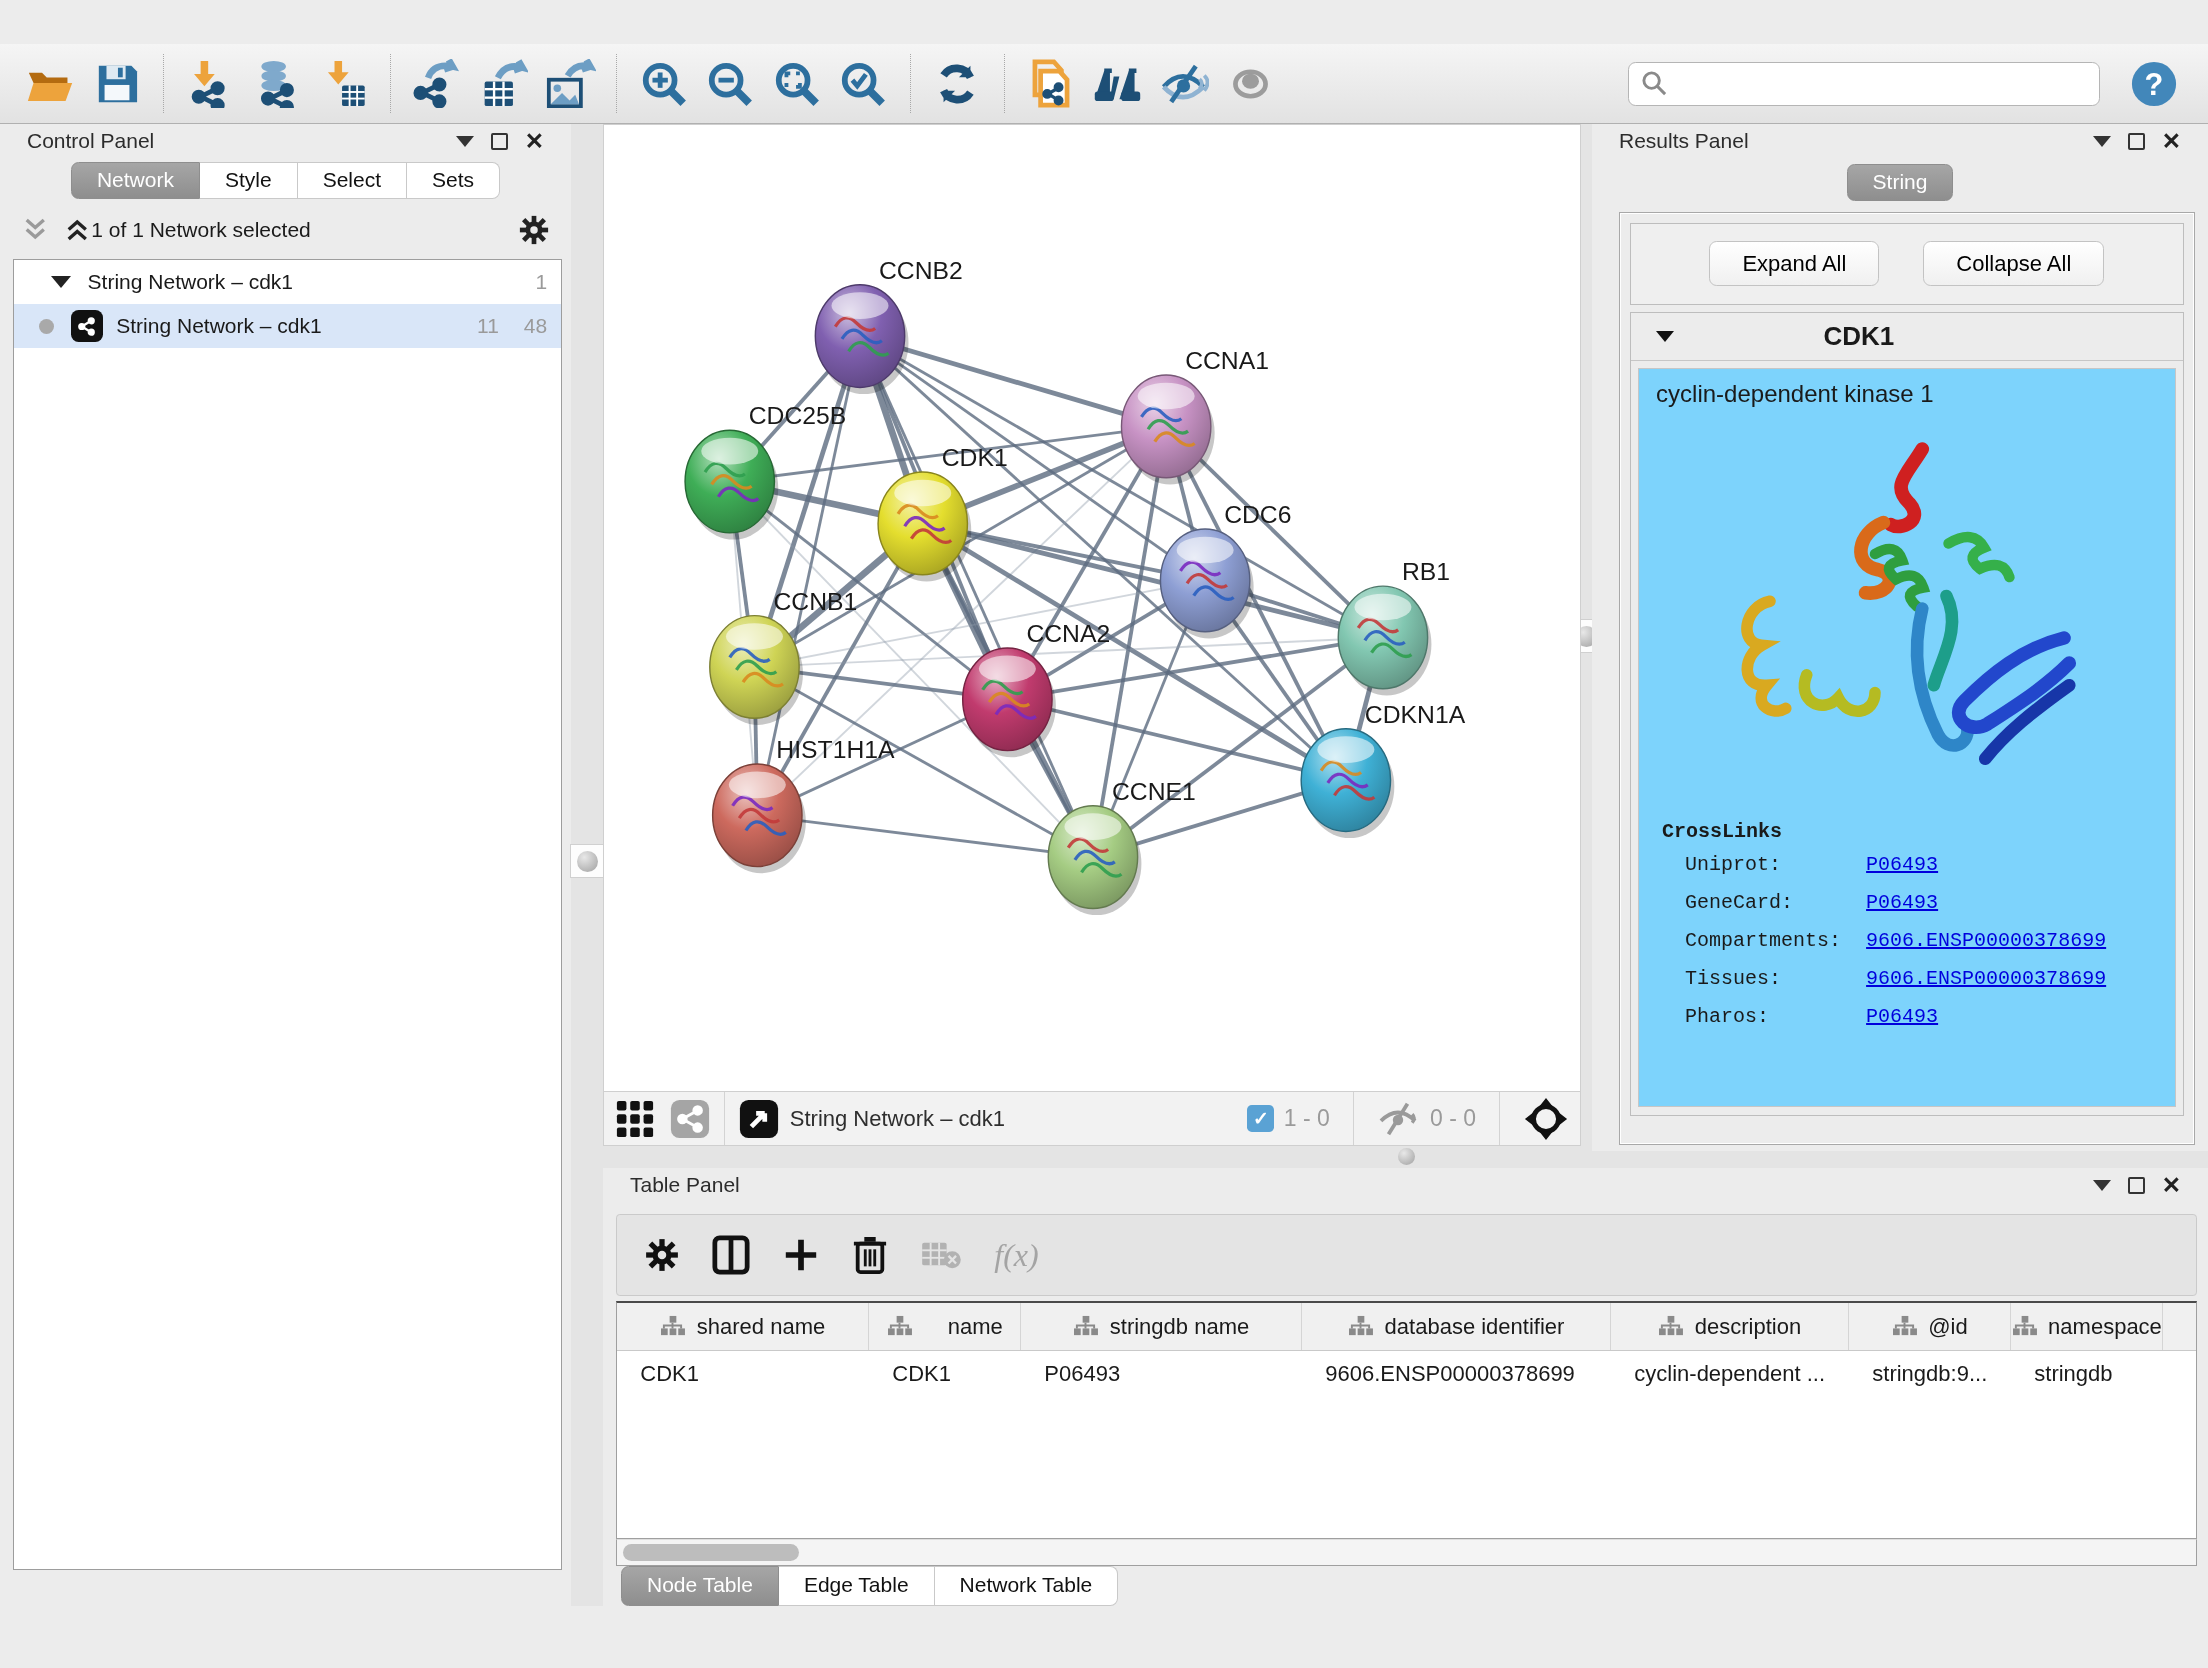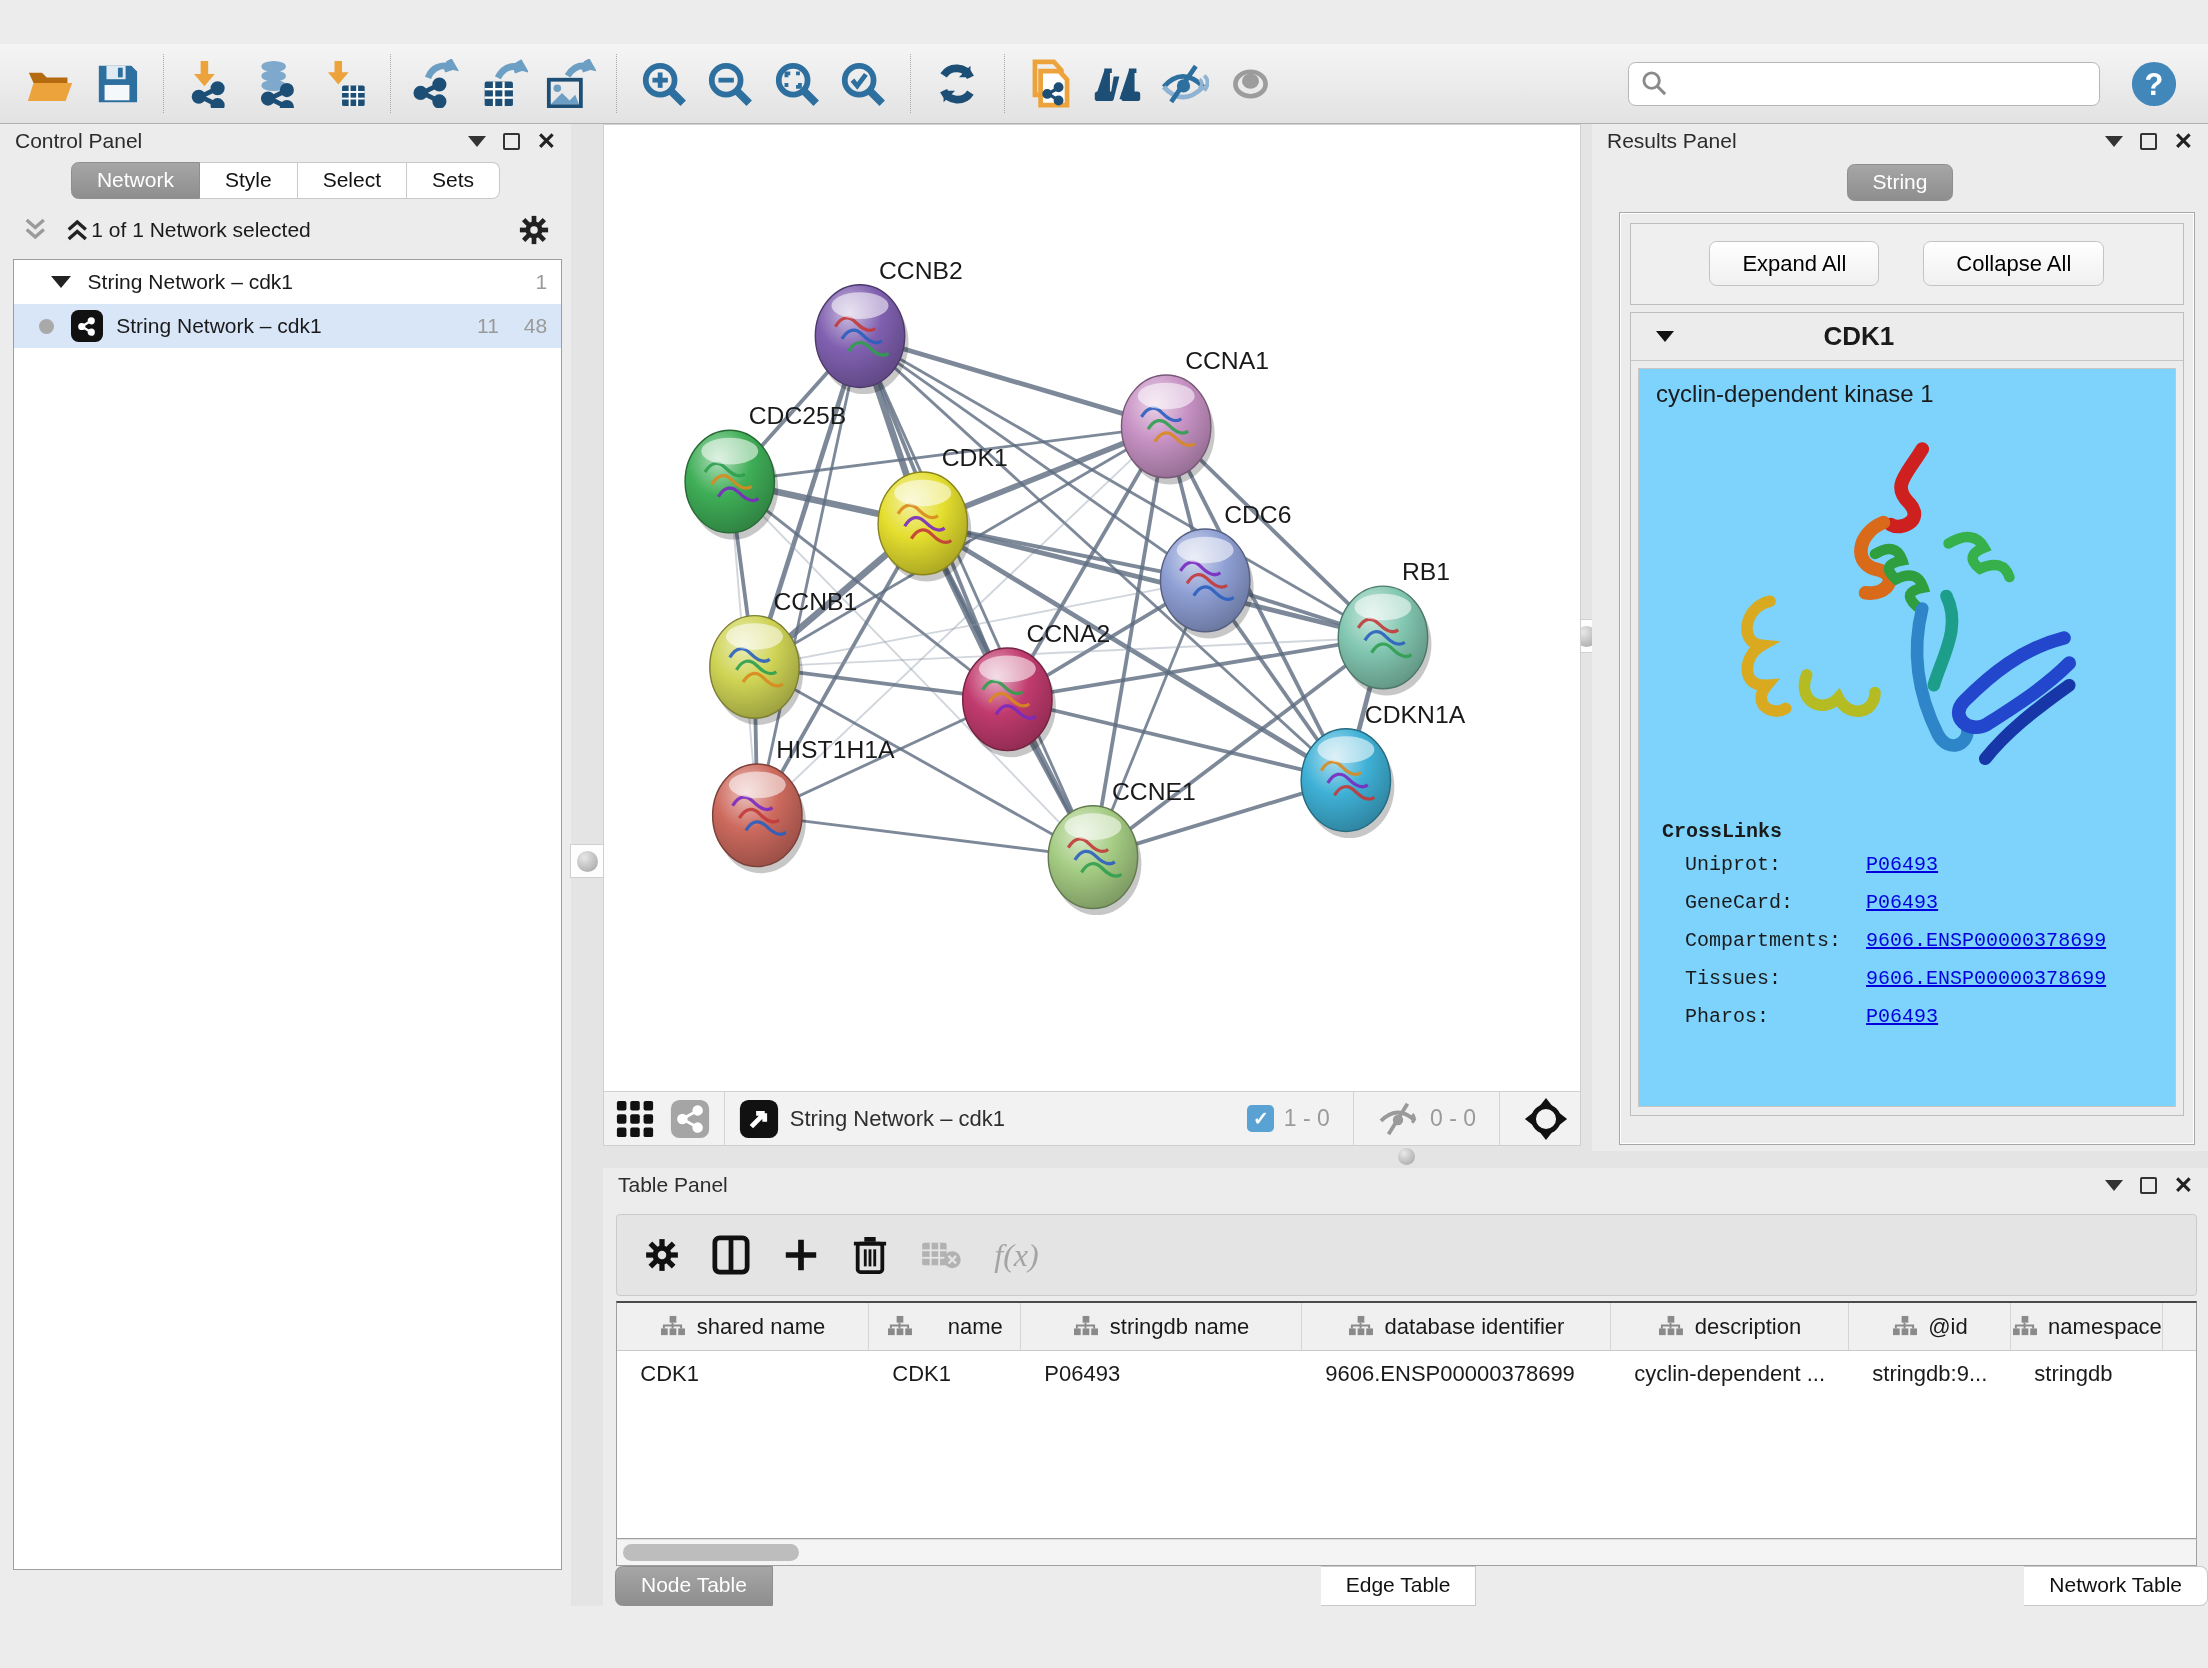--- a/index.html
+++ b/index.html
@@ -20,21 +20,21 @@
     background:linear-gradient(#f5f5f5,#e2e2e2); border-bottom:1px solid #b0b0b0;
     display:flex; align-items:center; padding:0 17px; }
   .tb-btn { width:55px; height:57px; display:flex; align-items:center; justify-content:center; flex:0 0 auto; margin:0 5.7px; }
   .tb-sep { width:0; height:59px; border-left:1.9px dotted #a8a8a8; margin:0 13.3px; flex:0 0 auto; }
   #search-wrap { margin-left:auto; position:relative; width:472px; height:44px; flex:0 0 auto; }
   #search-input { width:100%; height:100%; border:1px solid #b5b5b5; border-radius:7.6px; background:#fff; padding-left:49px; font-size:21px; outline:none; }
   #search-icon { position:absolute; left:13.3px; top:8.6px; }
   #help-btn { margin:0 9.5px 0 27px; flex:0 0 auto; }
 
   
-  .panel-header { height:34px; display:flex; align-items:center; font-size:21px; color:#2c2c2c; padding:0 15px; }
+  .panel-header { height:34px; display:flex; align-items:center; font-size:21px; color:#2c2c2c; padding:0 27px; }
   .panel-controls { margin-left:auto; display:flex; align-items:center; gap:17px; }
   .pc-tri { width:0; height:0; border-left:9.5px solid transparent; border-right:9.5px solid transparent; border-top:11.4px solid #333; }
   .pc-box { width:17px; height:17px; border:2.4px solid #333; border-radius:1.9px; }
   .pc-x { font-size:23px; font-weight:bold; color:#222; line-height:17px; }
   .tabstrip { display:flex; justify-content:center; }
   .tab { font-size:21px; padding:5.7px 25px; background:#fff; border:1px solid #c9c9c9; border-left:none; color:#111; }
   .tab:first-child { border-left:1px solid #c9c9c9; border-radius:7.6px 0 0 7.6px; }
   .tab:last-child { border-radius:0 7.6px 7.6px 0; }
   .tab.active { background:linear-gradient(#a6a6a6,#8e8e8e); color:#fff; border-color:#8e8e8e; }
   .tab.single { border-radius:7.6px; border-left:1px solid #8e8e8e; }
@@ -88,21 +88,21 @@
   
   #table-panel { position:absolute; left:603px; top:1168px; width:1605px; height:438px; background:#ececec; }
   #tp-toolbar { position:absolute; left:13.3px; right:11.4px; top:46px; height:82px; background:#e4e4e4; border:1px solid #cacaca; border-radius:3.8px; display:flex; align-items:center; gap:32px; padding:0 27px; }
   #tp-table { position:absolute; left:13.3px; right:11.4px; top:133px; bottom:67px; background:#fff; border:1px solid #9f9f9f; border-top:2.9px solid #4a4a4a; overflow:hidden; }
   #tp-head { display:flex; height:48px; background:#f0f0f0; border-bottom:1px solid #c9c9c9; }
   .th { display:flex; align-items:center; justify-content:center; gap:11.4px; font-size:22px; border-right:1px solid #d5d5d5; overflow:hidden; white-space:nowrap; flex:0 0 auto; }
   #tp-row { display:flex; height:46px; align-items:center; }
   .td { font-size:22px; padding-left:23px; overflow:hidden; white-space:nowrap; flex:0 0 auto; }
   #tp-hscroll { position:absolute; left:13.3px; right:11.4px; bottom:40px; height:27px; background:#f4f4f4; border:1px solid #9f9f9f; border-top:1px solid #dedede; }
   #tp-thumb { position:absolute; left:5.7px; top:3.8px; width:176px; height:17px; border-radius:8.6px; background:#bdbdbd; }
-  #tp-tabs { position:absolute; left:12px; right:0; bottom:0; height:40px; display:flex; justify-content:space-between; }
+  #tp-tabs { position:absolute; left:18px; right:0; bottom:0; height:40px; display:flex; justify-content:flex-start; }
 
   
   #statusbar { position:absolute; left:0; top:1605px; width:2208px; height:63px; background:#ececec; border-top:1px solid #cfcfcf; display:flex; align-items:center; padding:0 19px; }
   .sb-btn { width:46px; height:46px; background:#f7f7f7; border:1.4px solid #b2b2b2; display:flex; align-items:center; justify-content:center; margin-right:23px; }
   #memory-btn { margin-left:auto; height:44px; background:#f7f7f7; border:1.4px solid #b2b2b2; border-radius:2.9px; display:flex; align-items:center; gap:13.3px; padding:0 21px; font-size:22px; }
   #memory-dot { width:23px; height:23px; border-radius:50%; background:#1f9e3c; }
 
   #net-svg text { font-family:"Liberation Sans", sans-serif; font-size:26px; fill:#191919; }
 </style>
 </head>

